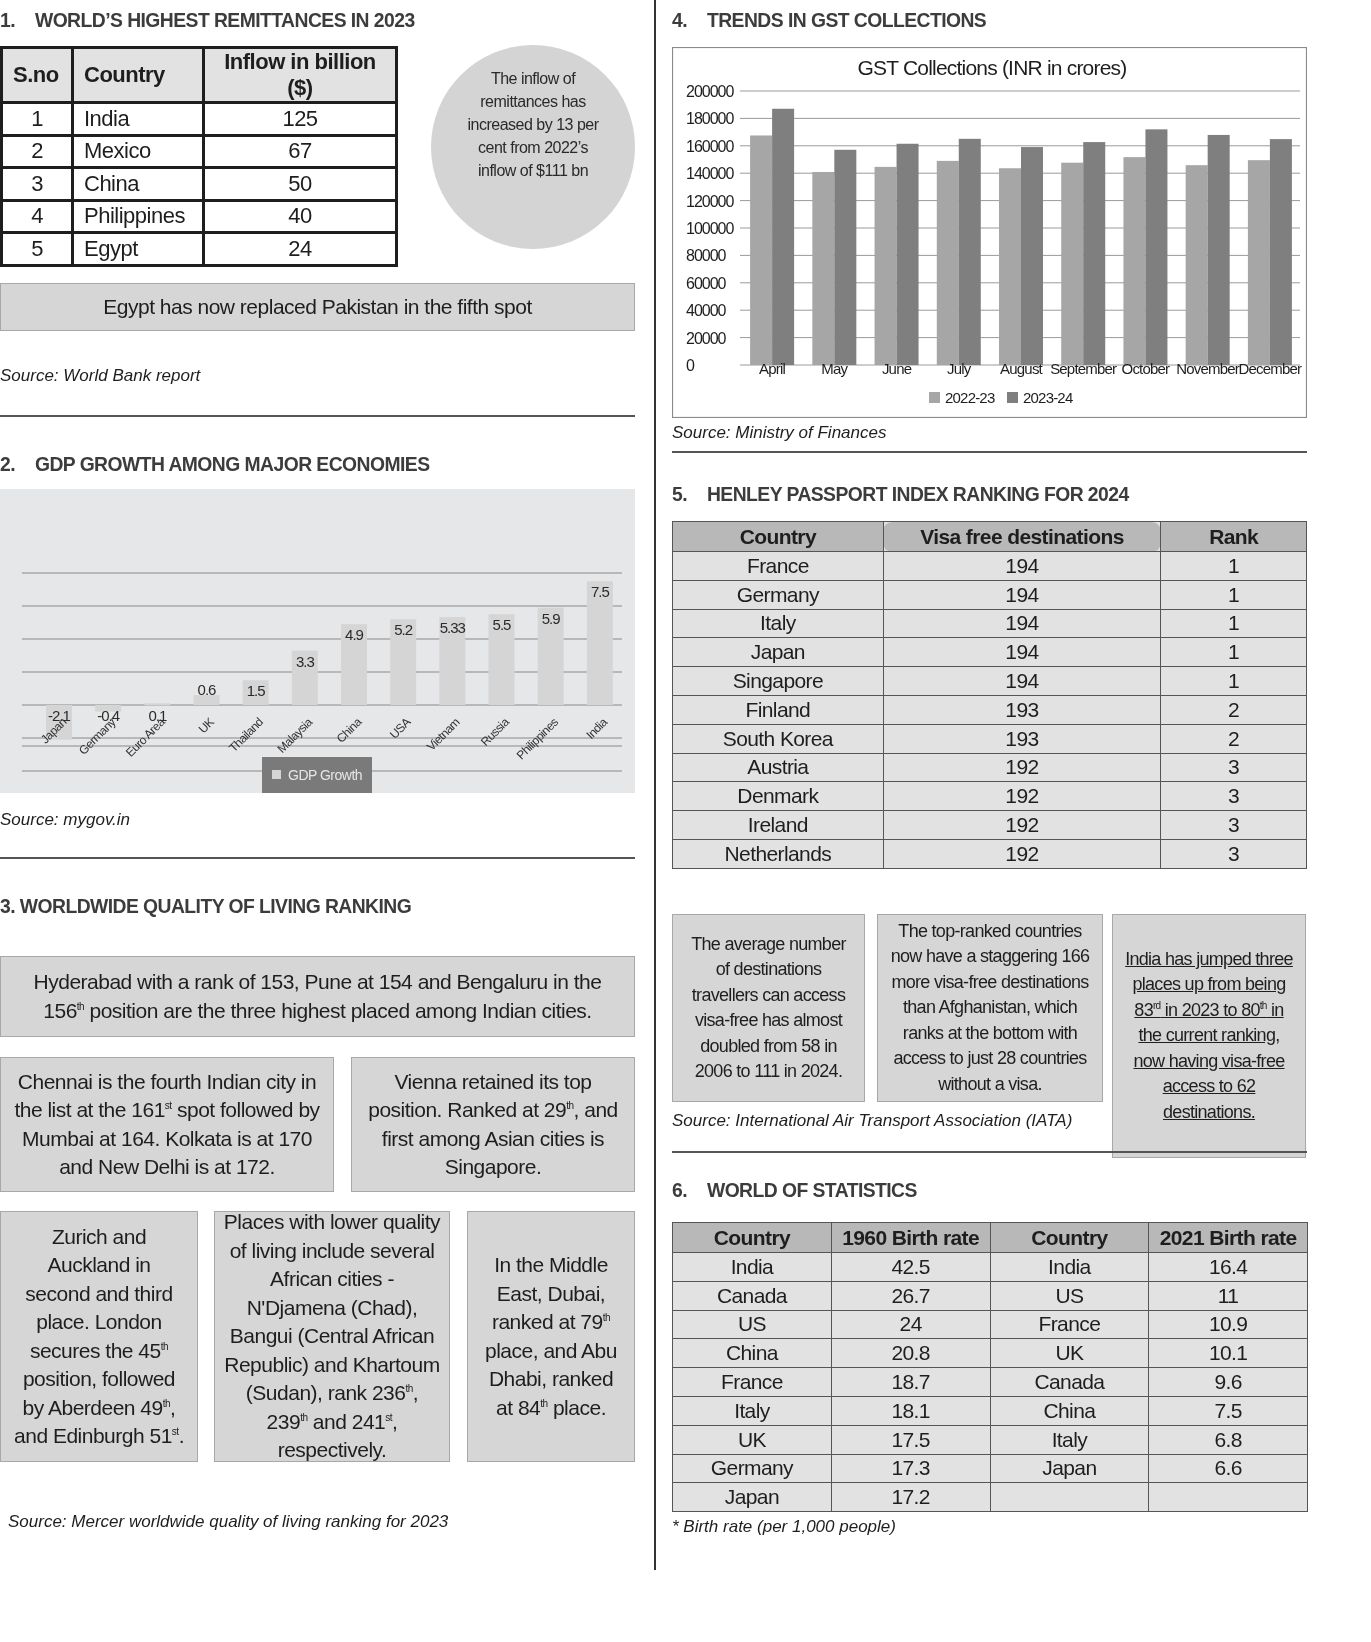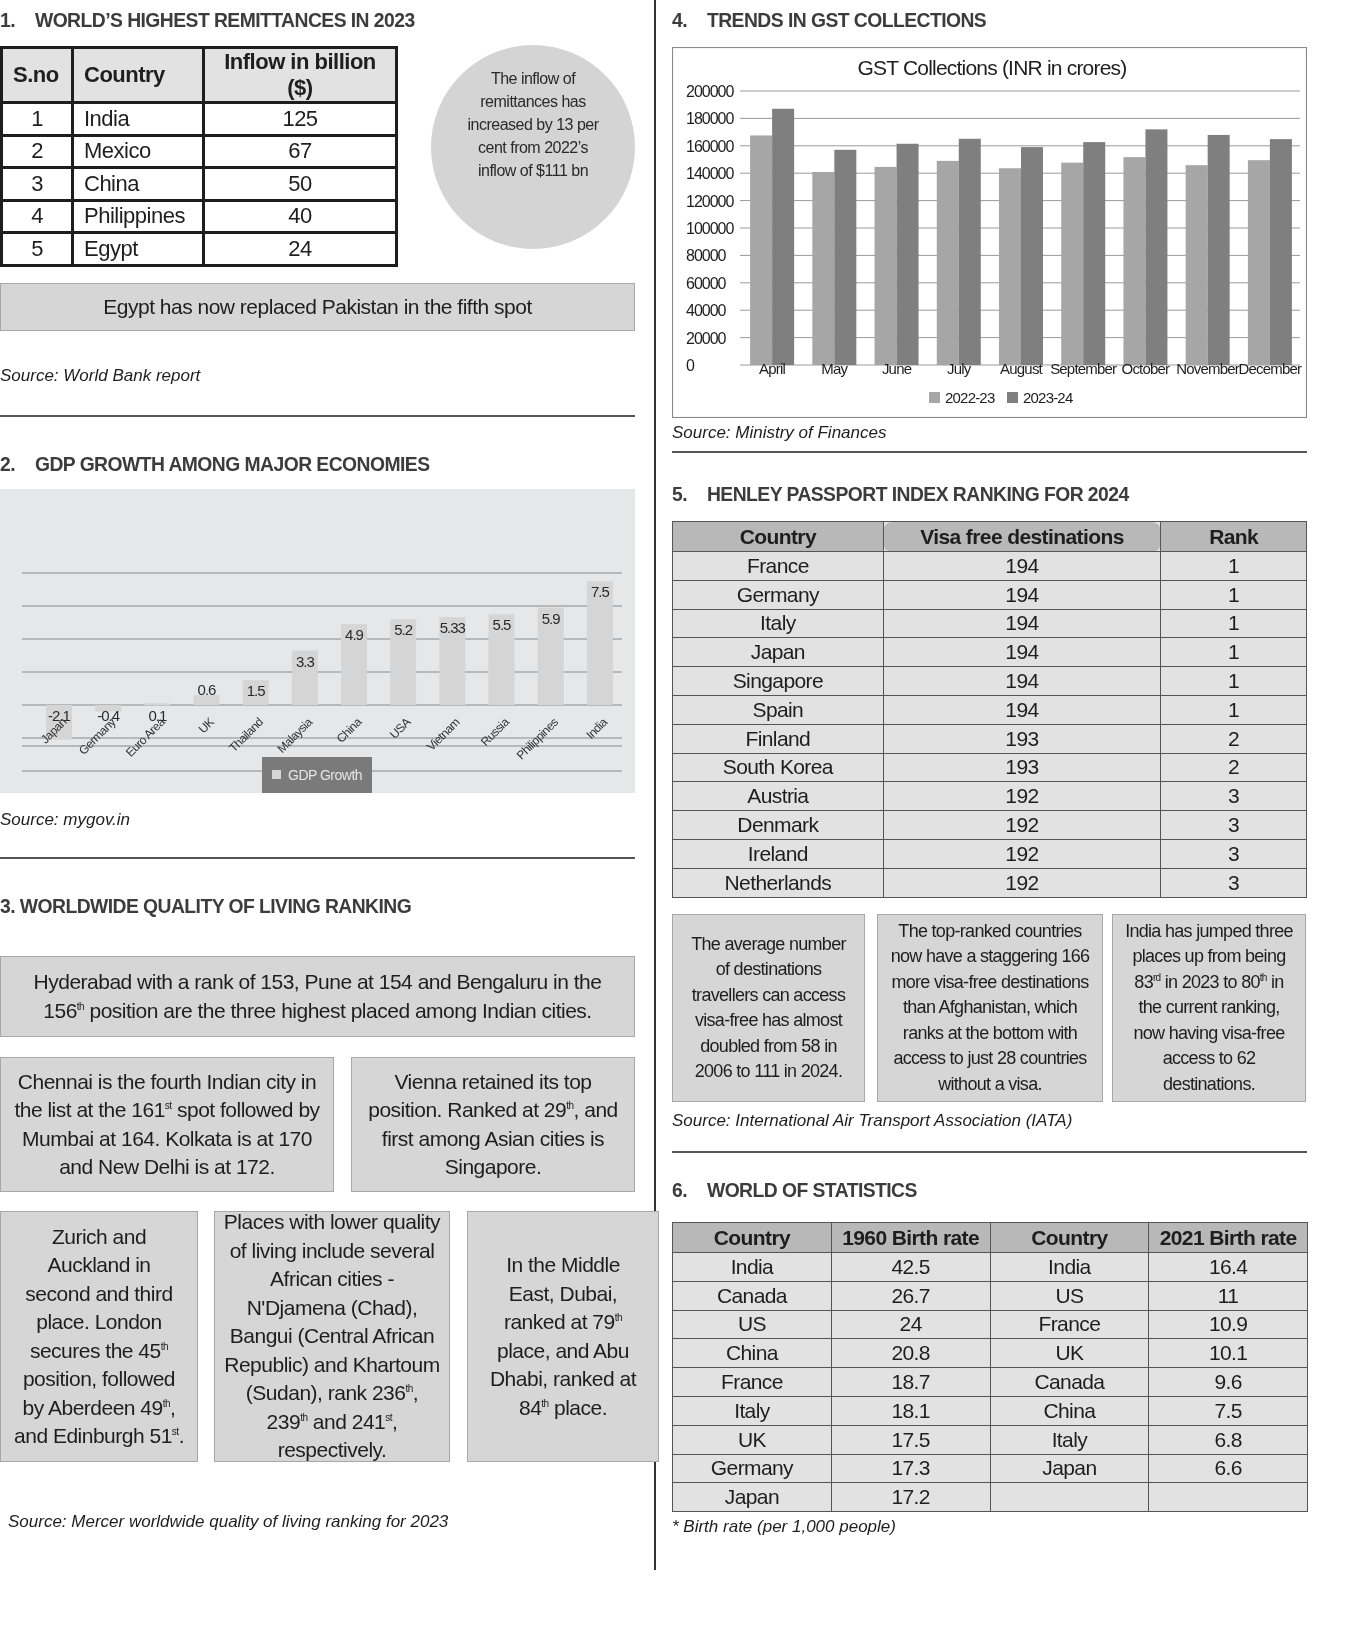--- a/index.html
+++ b/index.html
@@ -172,21 +172,21 @@
     <span>Zurich and Auckland in second and third place. London secures the 45</span><sup>th</sup><span> position, followed by Aberdeen 49</span><sup>th</sup><span>, and Edinburgh 51</span><sup>st</sup><span>.</span>
   </div>
 </div>
 
 <div class="graybox" style="left:214px; top:1211px; width:236px; height:251px; font-size:21px; padding:4px 8px;">
   <div>
     <span>Places with lower quality of living include several African cities - N'Djamena (Chad), Bangui (Central African Republic) and Khartoum (Sudan), rank 236</span><sup>th</sup><span>, 239</span><sup>th</sup><span> and 241</span><sup>st</sup><span>, respectively.</span>
   </div>
 </div>
 
-<div class="graybox" style="left:467px; top:1211px; width:192px; height:251px; font-size:21px; padding:4px 14px;">
+<div class="graybox" style="left:467px; top:1211px; width:168px; height:251px; font-size:21px; padding:4px 14px;">
   <div>
     <span>In the Middle East, Dubai, ranked at 79</span><sup>th</sup><span> place, and Abu Dhabi, ranked at 84</span><sup>th</sup><span> place.</span>
   </div>
 </div>
 
 <div class="source" style="left:8px; top:1479px;margin-top:33px;">Source: Mercer worldwide quality of living ranking for 2023</div>
 
 <div class="sec-title" style="left:672px; top:8px;">
   <span class="num">4.</span><span>TRENDS IN GST COLLECTIONS</span>
 </div>
@@ -284,25 +284,20 @@
         <td>Japan</td>
         <td>194</td>
         <td>1</td>
       </tr>
       <tr style="height: 28.8px;">
         <td>Singapore</td>
         <td>194</td>
         <td>1</td>
       </tr>
       <tr style="height: 28.8px;">
-        <td>Spain</td>
-        <td>194</td>
-        <td>1</td>
-      </tr>
-      <tr style="height: 28.8px;">
         <td>Finland</td>
         <td>193</td>
         <td>2</td>
       </tr>
       <tr style="height: 28.8px;">
         <td>South Korea</td>
         <td>193</td>
         <td>2</td>
       </tr>
       <tr style="height: 28.8px;">
@@ -327,21 +322,21 @@
       </tr>
     </tbody>
 </table>
 
 <div class="graybox narrow" style="left:672px; top:914px; width:193px; height:188px; font-size:18px; line-height:25.5px; padding:4px 10px;">
   <span>The average number of destinations travellers can access visa-free has almost doubled from 58 in 2006 to 111 in 2024.</span>
 </div>
 <div class="graybox narrow" style="left:877px; top:914px; width:226px; height:188px; font-size:18px; line-height:25.5px; padding:4px 8px;">
   <span>The top-ranked countries now have a staggering 166 more visa-free destinations than Afghanistan, which ranks at the bottom with access to just 28 countries without a visa.</span>
 </div>
-<div class="graybox narrow" style="left:1112px; top:914px; width:194px; height:188px; font-size:18px; line-height:25.5px; padding:4px 8px;">
+<div class="graybox narrow" style="left:1112px; top:914px; width:194px; height:244px; font-size:18px; line-height:25.5px; padding:4px 8px;text-decoration:underline;">
   <div>
     <span>India has jumped three places up from being 83</span><sup>rd</sup><span> in 2023 to 80</span><sup>th</sup><span> in the current ranking, now having visa-free access to 62 destinations.</span>
   </div>
 </div>
 
 <div class="source" style="left:672px; top:1111px;">Source: International Air Transport Association (IATA)</div>
 <div class="hr" style="left:672px; top:1151px; width:635px;"></div>
 
 <div class="sec-title" style="left:672px; top:1178px;">
   <span class="num">6.</span><span>WORLD OF STATISTICS</span>

